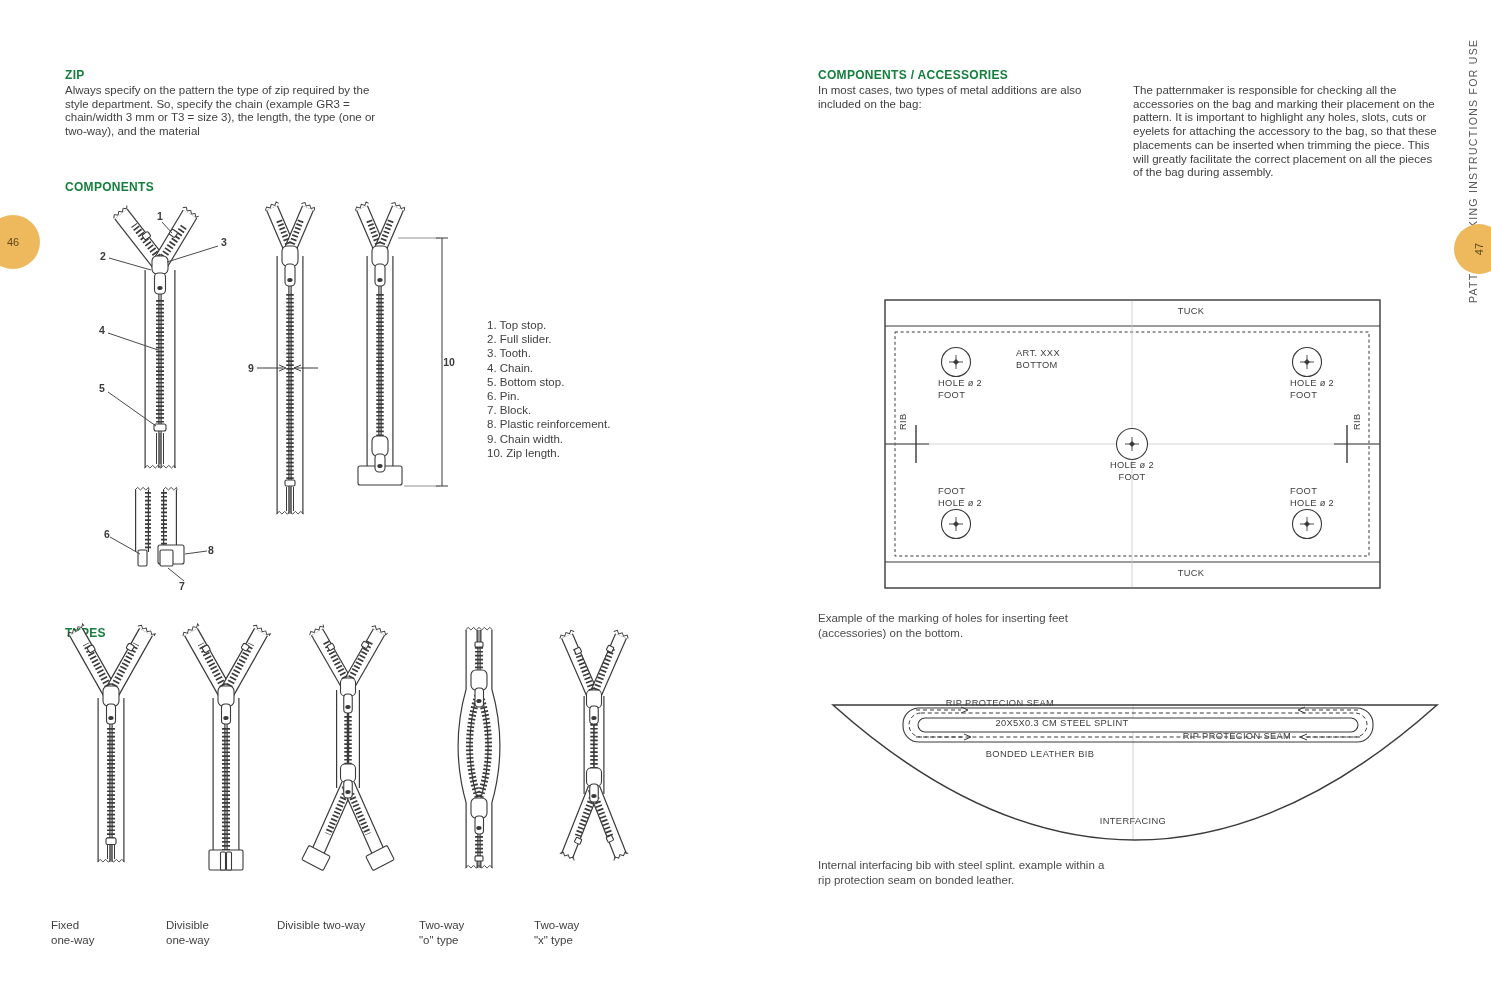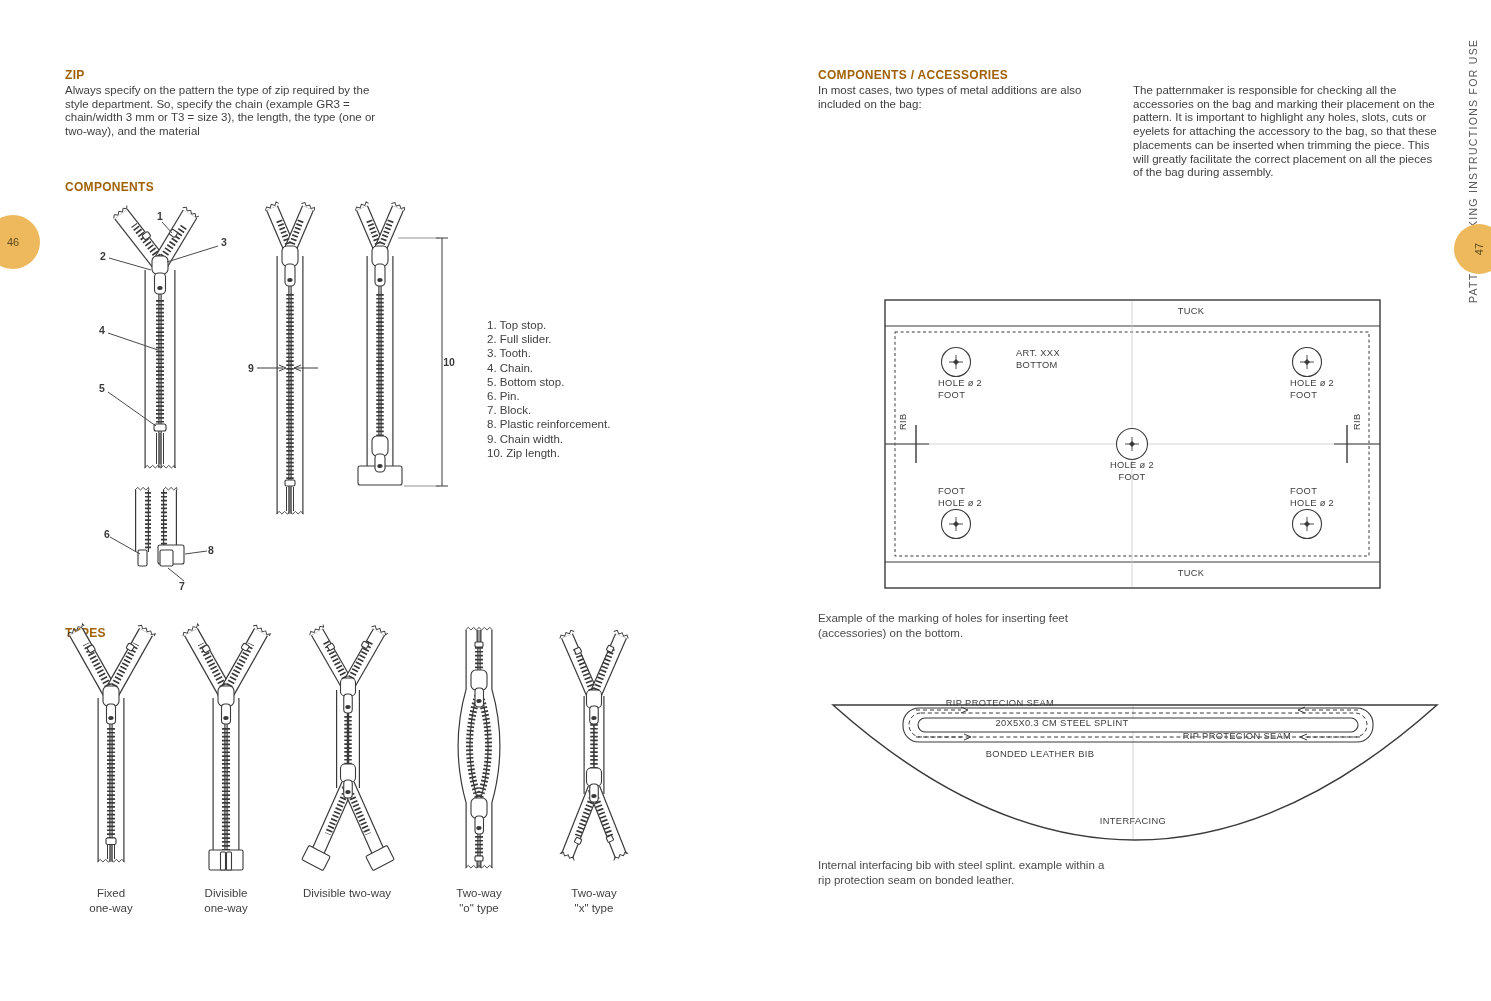--- a/index.html
+++ b/index.html
@@ -1,29 +1,29 @@
 <!DOCTYPE html>
 <html><head>
 <meta charset="utf-8">
 <style>
   html,body{margin:0;padding:0;background:#ffffff;}
   .spread{position:relative;width:1491px;height:1001px;background:#fff;overflow:hidden;
           font-family:"Liberation Sans","DejaVu Sans",sans-serif;color:#3f3f3f;}
   .abs{position:absolute;}
-  .h{font-weight:bold;font-size:12px;letter-spacing:.3px;color:#a16207;}
+  .h{font-weight:bold;font-size:12px;letter-spacing:.3px;color:#15803d;}
   .body{font-size:11.5px;line-height:13.7px;}
   .body p{margin:0;}
   .cap{font-size:11.5px;line-height:14.5px;color:#4a4a4a;}
   .dlab{font-size:9.3px;letter-spacing:.35px;color:#3c3c3c;line-height:11.5px;white-space:pre-line;}
   .ctr{text-align:center;}
   .badge{background:#eeb95c;border-radius:50%;display:flex;align-items:center;justify-content:center;
          color:#5e4c20;font-size:11px;}
   .vside{writing-mode:vertical-rl;transform:rotate(180deg);font-size:10.5px;letter-spacing:1.3px;color:#575757;}
   .vlab{writing-mode:vertical-rl;transform:rotate(180deg);}
-  .typelab{font-size:11.5px;line-height:14.5px;text-align:center;white-space:pre-line;color:#3f3f3f;}
+  .typelab{font-size:11.5px;line-height:14.5px;white-space:pre-line;color:#3f3f3f;margin-top:32px;}
   .legend div{font-size:11.5px;line-height:14.2px;}
   svg{display:block;overflow:visible;}
   svg text{font-family:"Liberation Sans","DejaVu Sans",sans-serif;fill:#3a3a3a;font-size:10.5px;font-weight:600;}
 </style>
 </head>
 <body>
 
 <div class="spread">
 
   <div class="abs badge" style="left:-14px;top:215px;width:54px;height:54px;">

